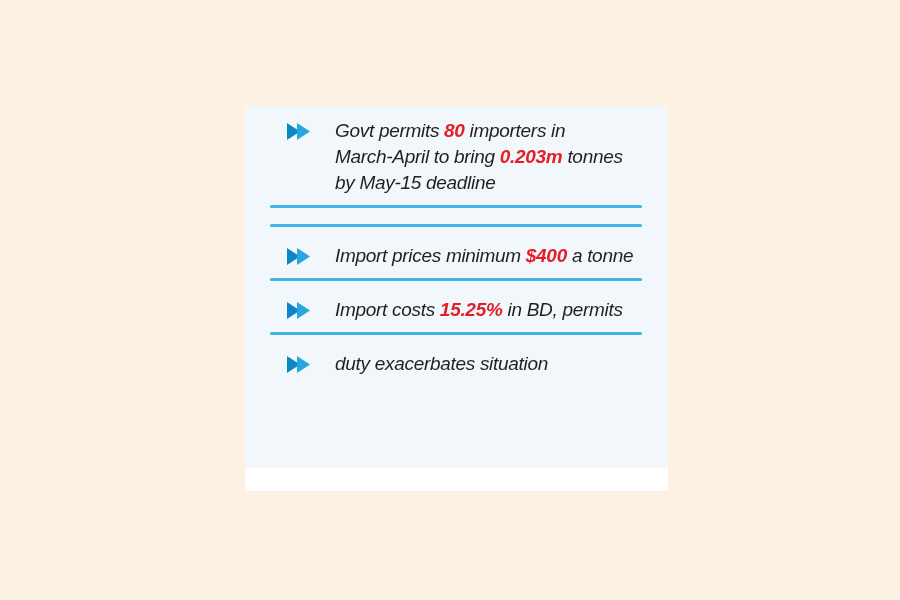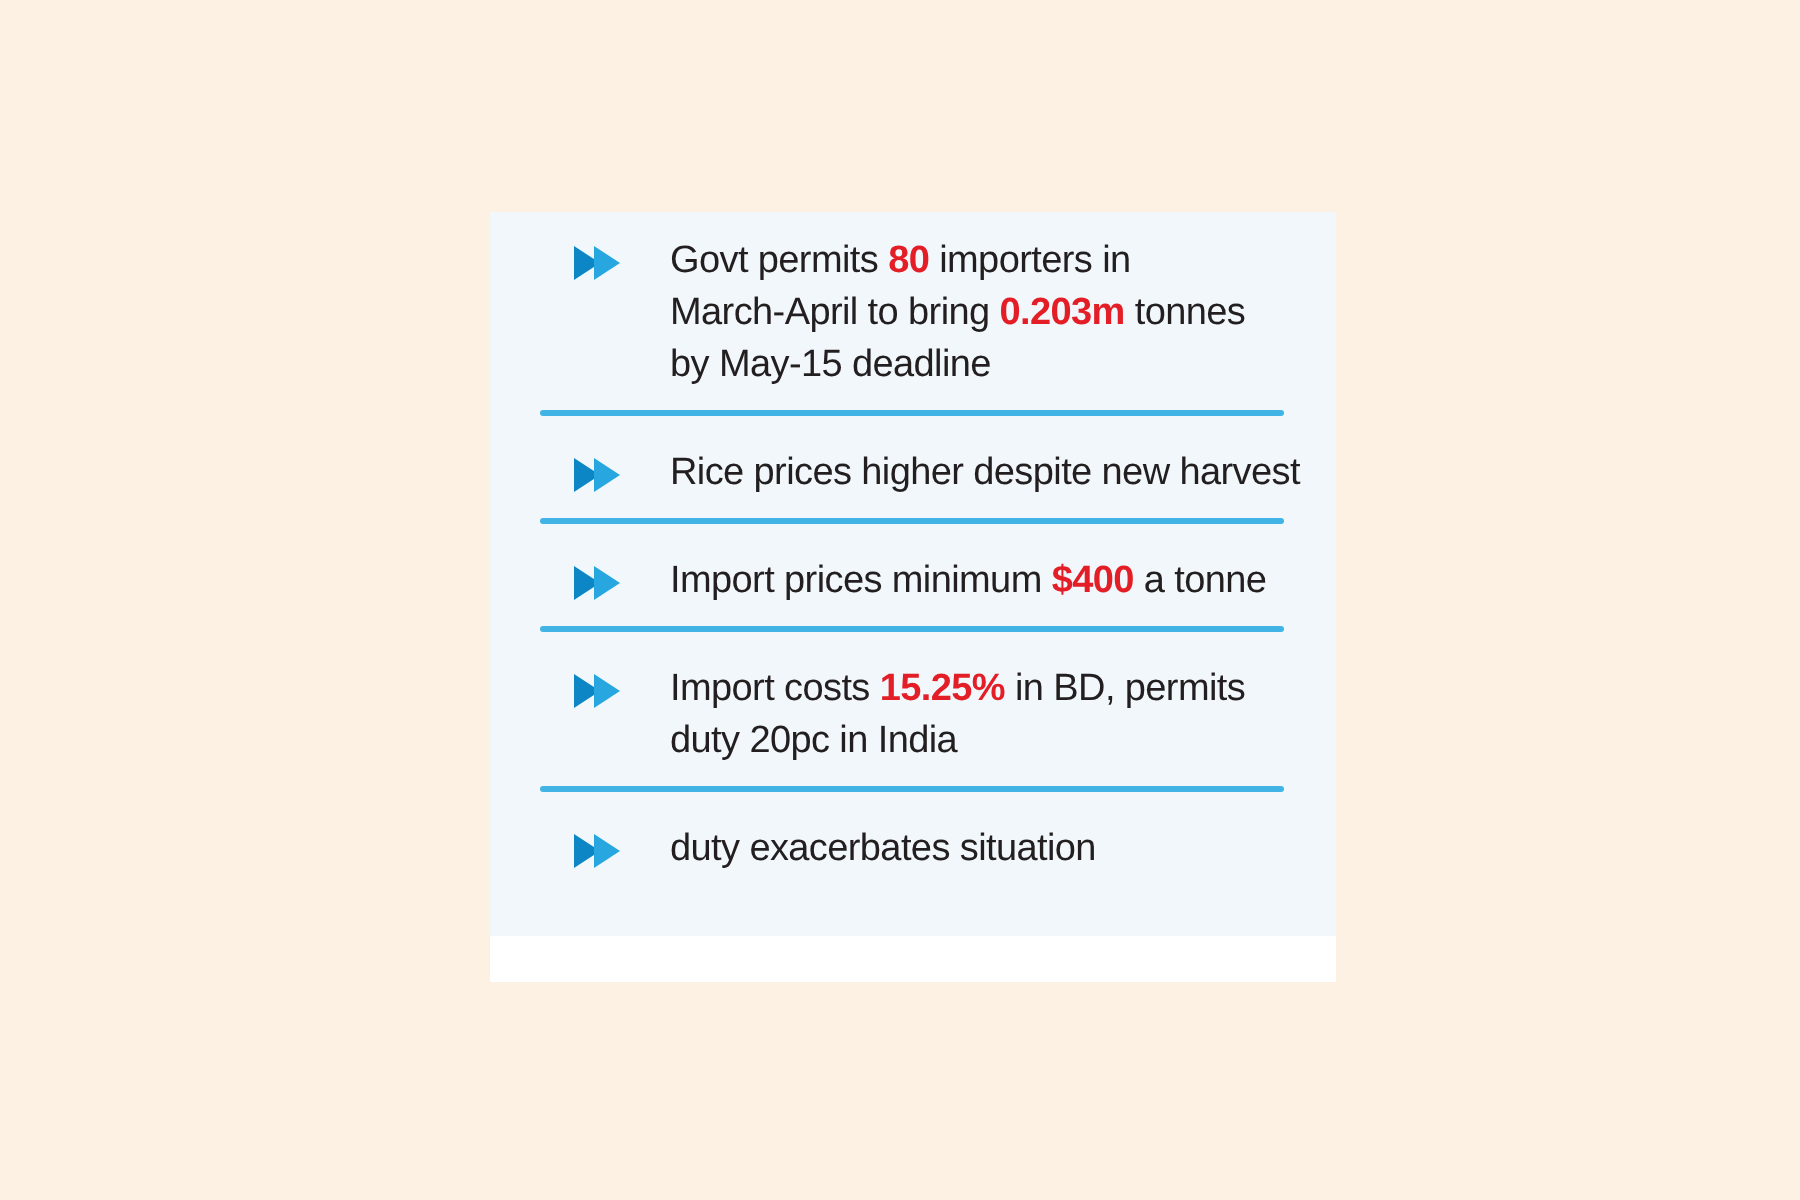--- a/index.html
+++ b/index.html
@@ -12,21 +12,21 @@
     --accent_red:#e31e26;
     --text:#231f20;
   }
   *{margin:0;padding:0;box-sizing:border-box;}
   html,body{width:900px;height:600px;overflow:hidden;}
   body{background:var(--background);font-family:"Liberation Sans","DejaVu Sans",sans-serif;}
   .stage{position:relative;width:900px;height:600px;background:var(--background);}
   .card{position:absolute;left:245px;top:106px;width:423px;}
   .panel{background:var(--panel);height:362px;padding-top:12px;overflow:hidden;}
   .strip{height:23px;background:var(--strip);}
-  .row{display:flex;align-items:flex-start;padding-left:42px;padding-right:14px;}
+  .row{display:flex;align-items:flex-start;padding-left:42px;padding-right:14px;font-style:italic;}
   .chevrons{display:inline-flex;flex-shrink:0;width:26px;height:17px;margin-top:5px;margin-right:22px;}
   .tri{display:inline-block;width:13px;height:17px;background:var(--chevron_dark);
        clip-path:polygon(0 0,100% 50%,0 100%);}
   .tri.t2{margin-left:-3px;background:var(--chevron_light);}
   .text{font-size:19px;line-height:26px;color:var(--text);letter-spacing:-0.3px;}
   .line{white-space:pre-wrap;}
   .hl{color:var(--accent_red);font-weight:bold;}
   .sep{height:3px;background:var(--separator);margin:9px 26px 16px 25px;border-radius:2px;}
 </style>
 </head>
@@ -42,50 +42,40 @@
             <i class="tri t2"></i>
           </span>
         <div class="text">
           <div class="line"><span>Govt permits </span><span class="hl">80</span><span> importers in</span></div>
           <div class="line"><span>March-April to bring </span><span class="hl">0.203m</span><span> tonnes</span></div>
           <div class="line"><span>by May-15 deadline</span></div>
         </div>
       </div>
       <div class="sep"></div>
 
-      <div class="row">
-        <span class="chevrons">
-            <i class="tri t1"></i>
-            <i class="tri t2"></i>
-          </span>
-        <div class="text">
-          <div class="line"><span>Rice prices higher despite new harvest</span></div>
-        </div>
-      </div>
       <div class="sep"></div>
 
       <div class="row">
         <span class="chevrons">
             <i class="tri t1"></i>
             <i class="tri t2"></i>
           </span>
         <div class="text">
           <div class="line"><span>Import prices minimum </span><span class="hl">$400</span><span> a tonne</span></div>
         </div>
       </div>
       <div class="sep"></div>
 
       <div class="row">
         <span class="chevrons">
             <i class="tri t1"></i>
             <i class="tri t2"></i>
           </span>
         <div class="text">
           <div class="line"><span>Import costs </span><span class="hl">15.25%</span><span> in BD, permits</span></div>
-          <div class="line"><span>duty 20pc in India</span></div>
         </div>
       </div>
       <div class="sep"></div>
 
       <div class="row">
         <span class="chevrons">
             <i class="tri t1"></i>
             <i class="tri t2"></i>
           </span>
         <div class="text">

